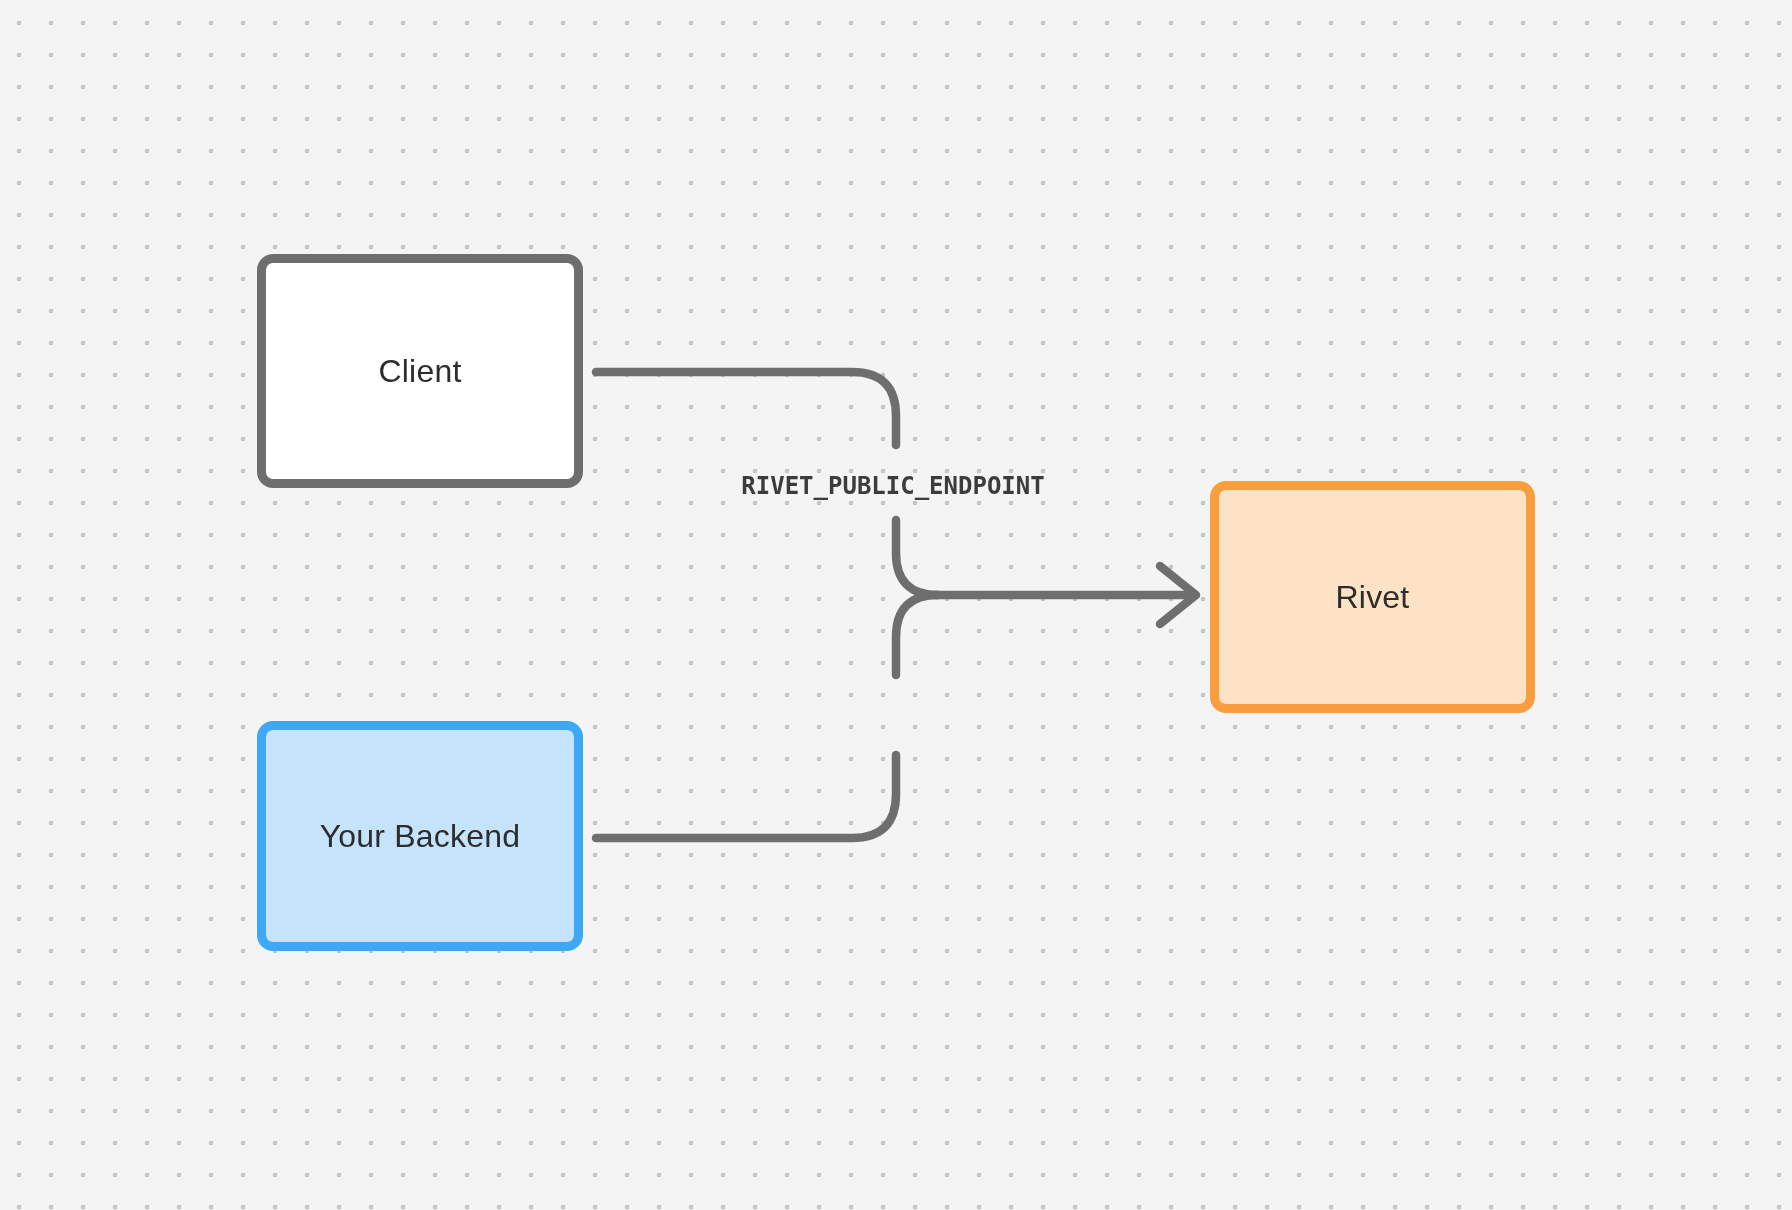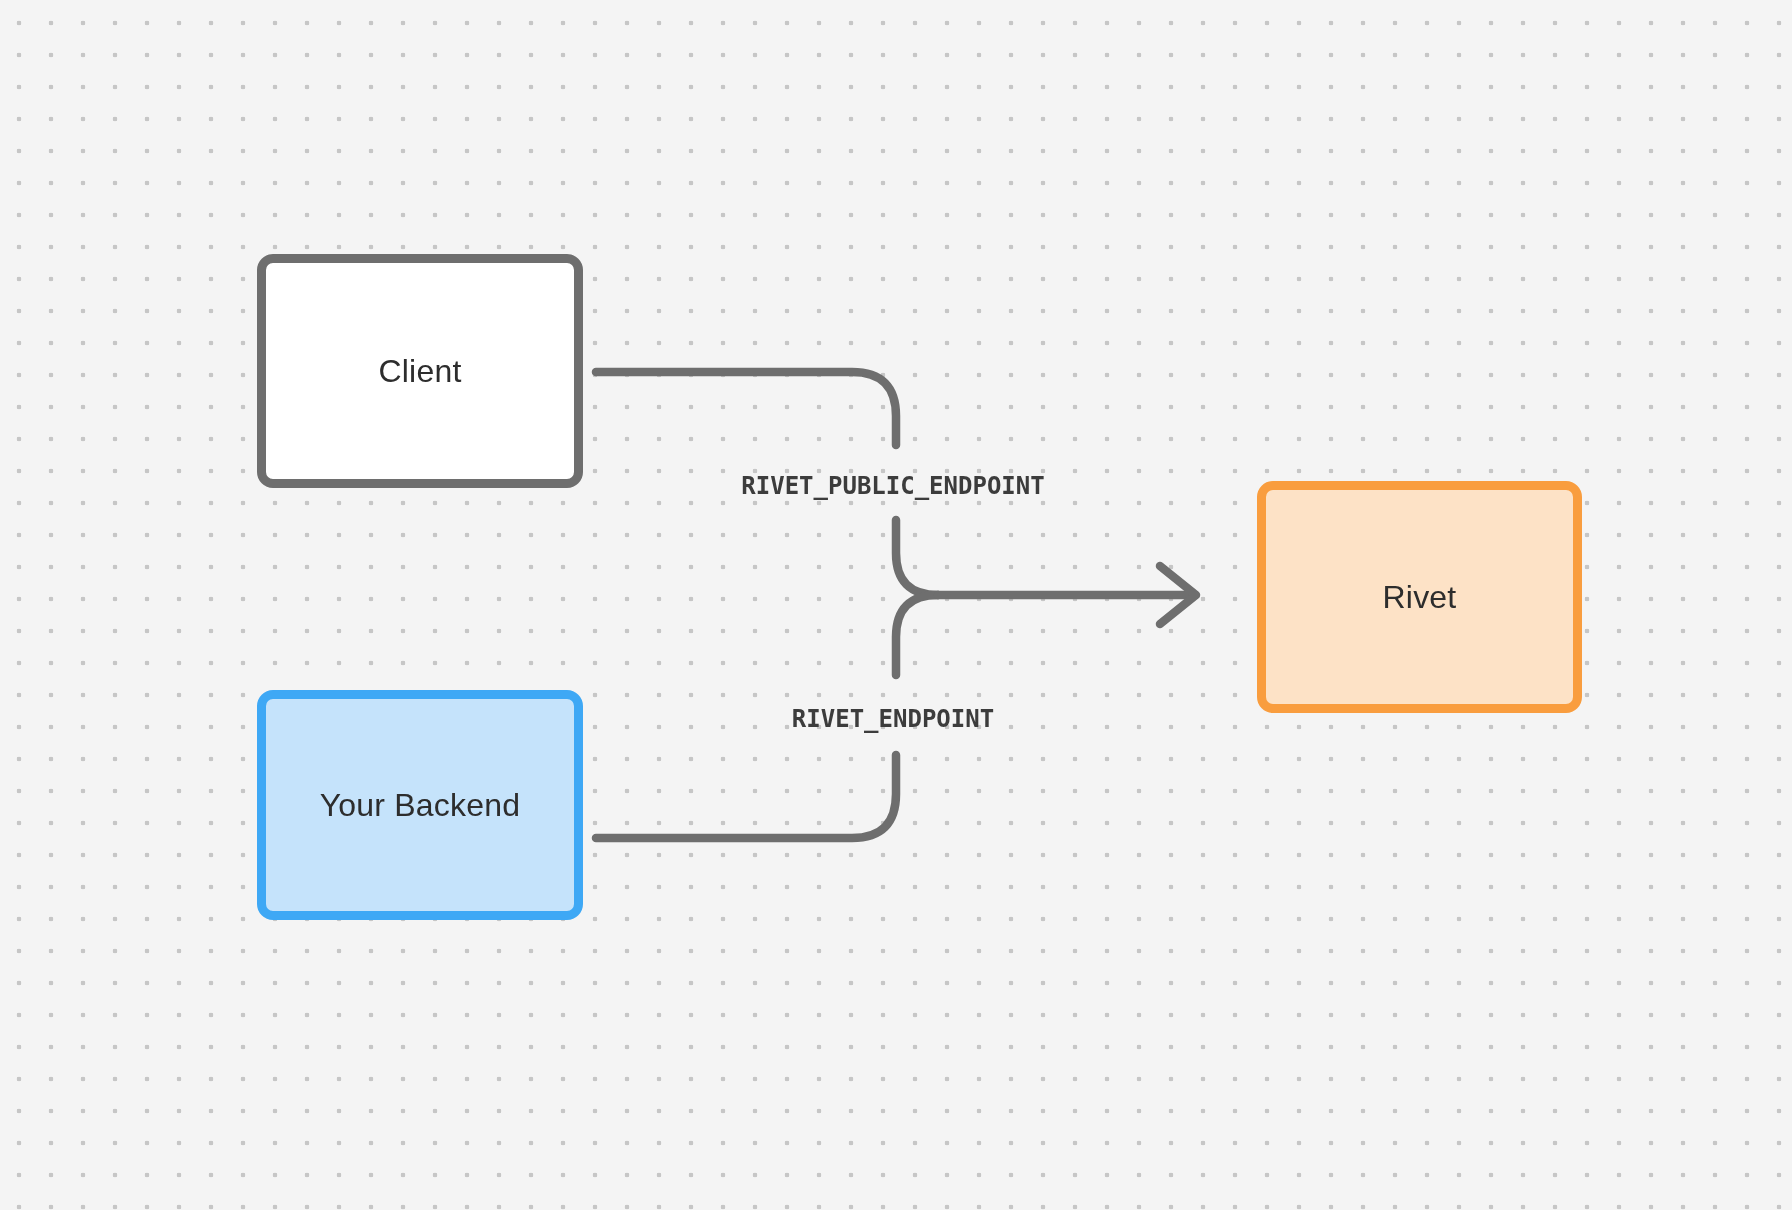--- a/index.html
+++ b/index.html
@@ -46,21 +46,21 @@
     justify-content: center;
   }
   .node-label {
     font-size: 32px;
     font-weight: 500;
     color: var(--node-text-color, #2d2d2d);
     letter-spacing: 0.2px;
     white-space: nowrap;
   }
   .node-client  { left: 257px; top: 254px; width: 326px; height: 234px; }
-  .node-backend { left: 257px; top: 690px; width: 326px; height: 230px; }
+  .node-backend { left: 257px; top: 721px; width: 326px; height: 230px; }
   .node-rivet   { left: 1210px; top: 481px; width: 325px; height: 232px; }
   .edge-label {
     position: absolute;
     transform: translate(-50%, -50%);
     font-family: "DejaVu Sans Mono", monospace;
     font-size: 24px;
     font-weight: 600;
     color: var(--edge-label-color, #3c3c3c);
     white-space: nowrap;
   }
@@ -82,21 +82,20 @@
   </svg>
 
   <div class="node node-client" style="background: rgb(255, 255, 255); border-color: rgb(110, 110, 110);">
     <span class="node-label">Client</span>
   </div>
 
   <div class="node node-backend" style="background: rgb(197, 227, 251); border-color: rgb(62, 168, 245);">
     <span class="node-label">Your Backend</span>
   </div>
 
-  <div class="node node-rivet" style="background: rgb(253, 226, 198); border-color: rgb(249, 157, 62); margin-left: 47px;">
+  <div class="node node-rivet" style="background: rgb(253, 226, 198); border-color: rgb(249, 157, 62);">
     <span class="node-label">Rivet</span>
   </div>
 
   <div class="edge-label edge-label-public">RIVET_PUBLIC_ENDPOINT</div>
 
-  <div class="edge-label edge-label-private">RIVET_ENDPOINT</div>
 
 </div>
 
 </body></html>

